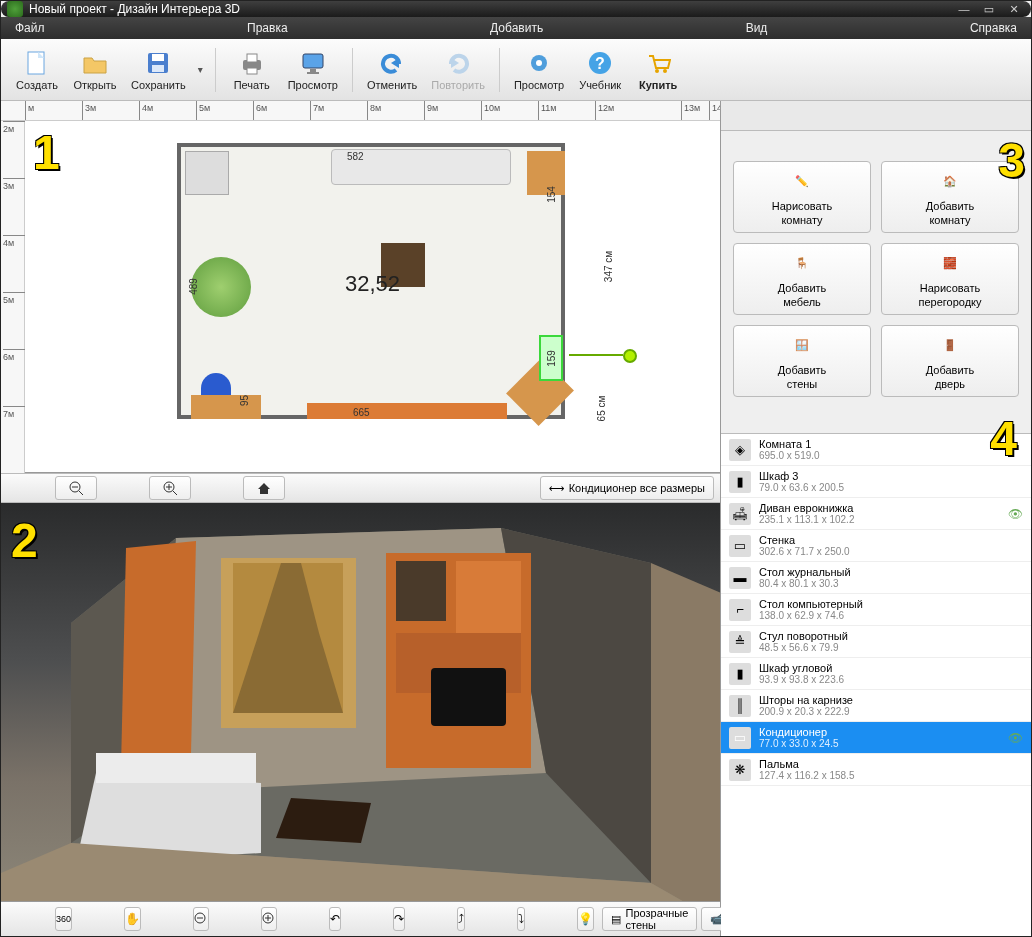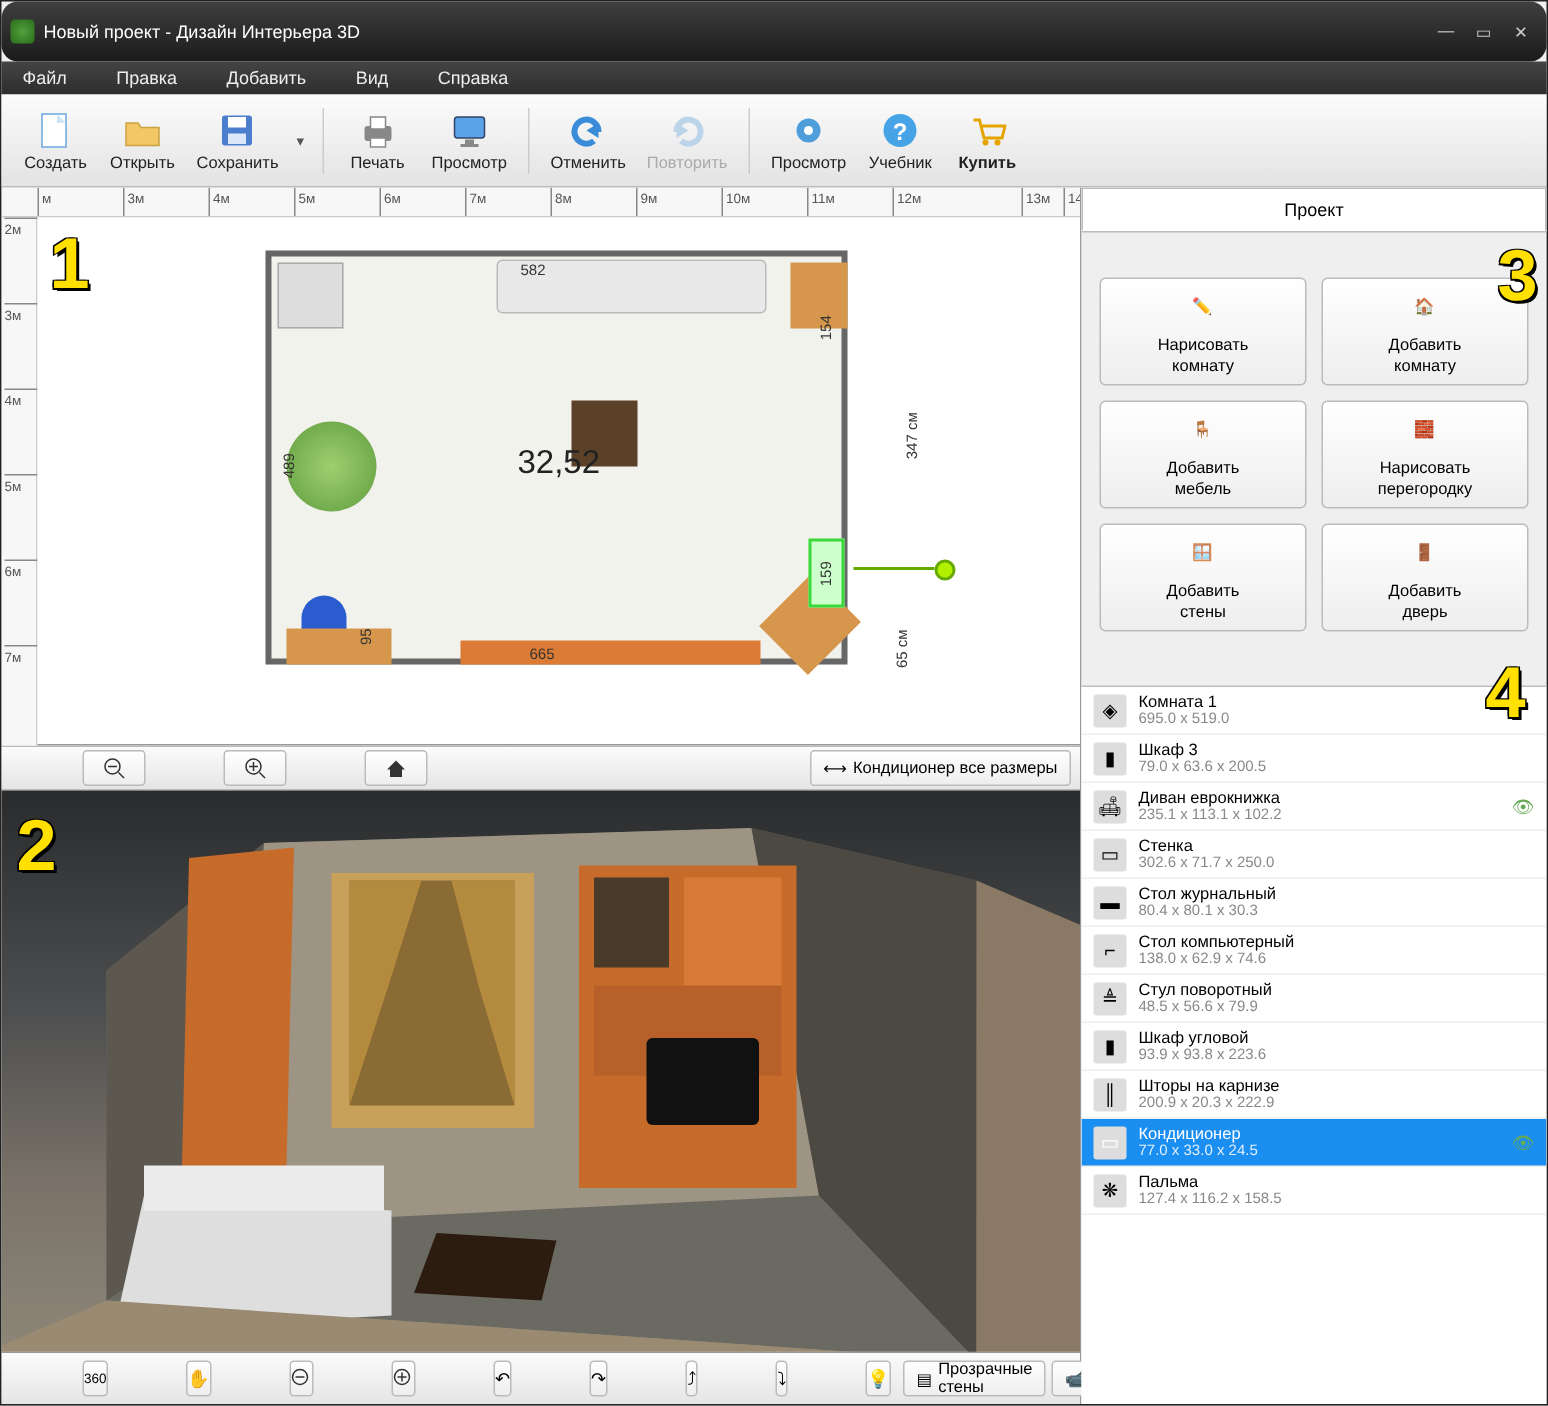--- a/index.html
+++ b/index.html
@@ -1,22 +1,22 @@
 <!DOCTYPE html>
 <html><head>
 <meta charset="utf-8">
 <style>
 * { box-sizing: border-box; margin: 0; padding: 0; }
 body { font-family: Tahoma, Arial, sans-serif; font-size: 11px; background: #000; width: 1032px; height: 937px; overflow: hidden; }
 .window { width: 1032px; height: 937px; background: #f0f0f0; border: 1px solid #222; display: flex; flex-direction: column; }
-.titlebar { height: 40px; background: linear-gradient(to bottom, #3f3f3f, #1b1b1b); color: #fff; display: flex; align-items: center; padding: 3px 6px; font-size: 12px; border-radius: 11px; }
+.titlebar { height: 16px; background: linear-gradient(to bottom, #3f3f3f, #1b1b1b); color: #fff; display: flex; align-items: center; padding: 3px 6px; font-size: 12px; border-radius: 11px; }
 .titlebar .icon { width: 16px; height: 16px; background: radial-gradient(#4fa03a, #2c6c1d); border-radius: 3px; margin-right: 6px; }
 .titlebar .spacer { flex: 1; }
 .titlebar .wbtn { width: 22px; height: 16px; margin-left: 3px; display: flex; align-items: center; justify-content: center; color: #ccc; font-size: 11px; cursor: pointer; }
-.menubar { height: 22px; background: linear-gradient(to bottom,#444,#2d2d2d); display: flex; align-items: center; padding: 0 6px; gap: 17px; }
+.menubar { height: 22px; background: linear-gradient(to bottom,#444,#2d2d2d); display: flex; align-items: center; padding: 0 6px; gap: 17px; justify-content: space-between; }
 .menubar .mitem { color: #eee; padding: 3px 8px; cursor: pointer; font-size: 12px; }
 .toolbar { height: 62px; background: linear-gradient(to bottom,#fcfcfc,#e3e3e3); border-bottom: 1px solid #bbb; display: flex; align-items: center; padding: 0 8px; gap: 2px; }
 .tbtn { display: flex; flex-direction: column; align-items: center; justify-content: center; padding: 4px 6px; cursor: pointer; border-radius: 3px; min-width: 56px; }
 .tbtn .ticon { width: 28px; height: 28px; display: flex; align-items: center; justify-content: center; margin-bottom: 2px; }
 .tbtn .tlabel { font-size: 11px; color: #222; }
 .tbtn.disabled .tlabel { color: #aaa; }
 .sep { width: 1px; height: 44px; background: #ccc; margin: 0 6px; }
 .arrow-down { font-size: 10px; color: #555; margin: 0 4px; cursor: pointer; }
 
 .content { flex: 1; display: flex; overflow: hidden; }
@@ -332,21 +332,20 @@
           </div>
         <div class="iconbtn-wide">
             <span>📹</span>
             <span>Виртуальный визит</span>
           </div>
       </div>
     </div>
 
     <div class="right">
       <div class="tabs">
-        <div class="tab active">Проект</div>
       </div>
       <div style="position:relative;">
         <div class="annot" style="right:6px;top:2px;">3</div>
         <div class="panel-actions">
           <div class="bigbtn">
               <div class="bicon">✏️</div>
               <span>Нарисовать</span>
               <span>комнату</span>
             </div>
           <div class="bigbtn">

